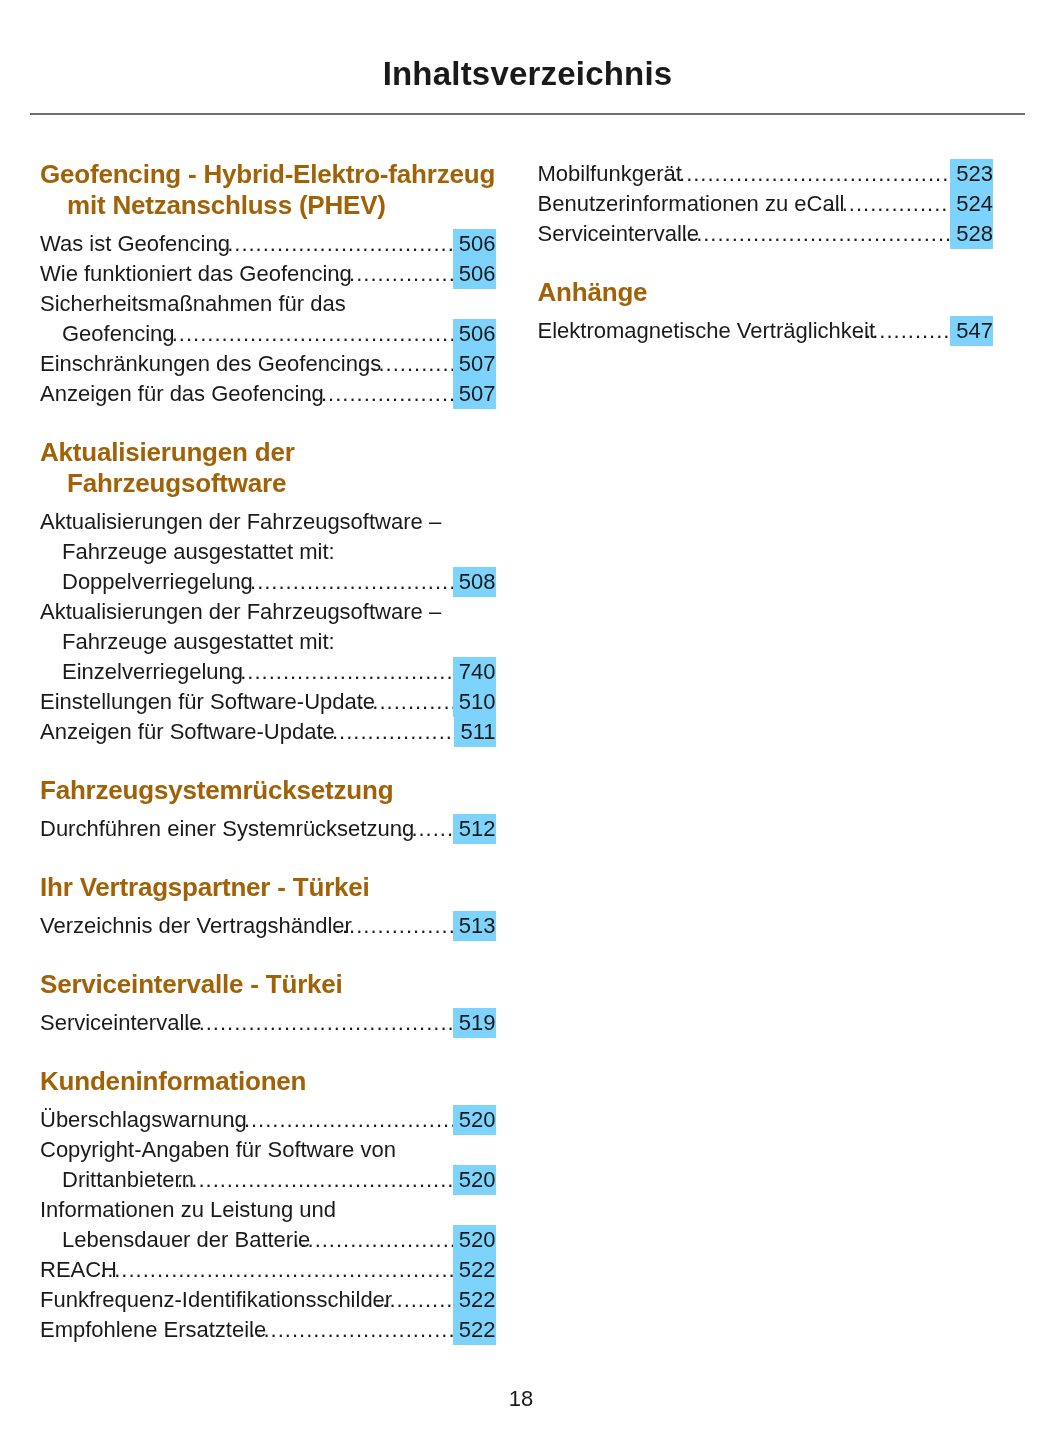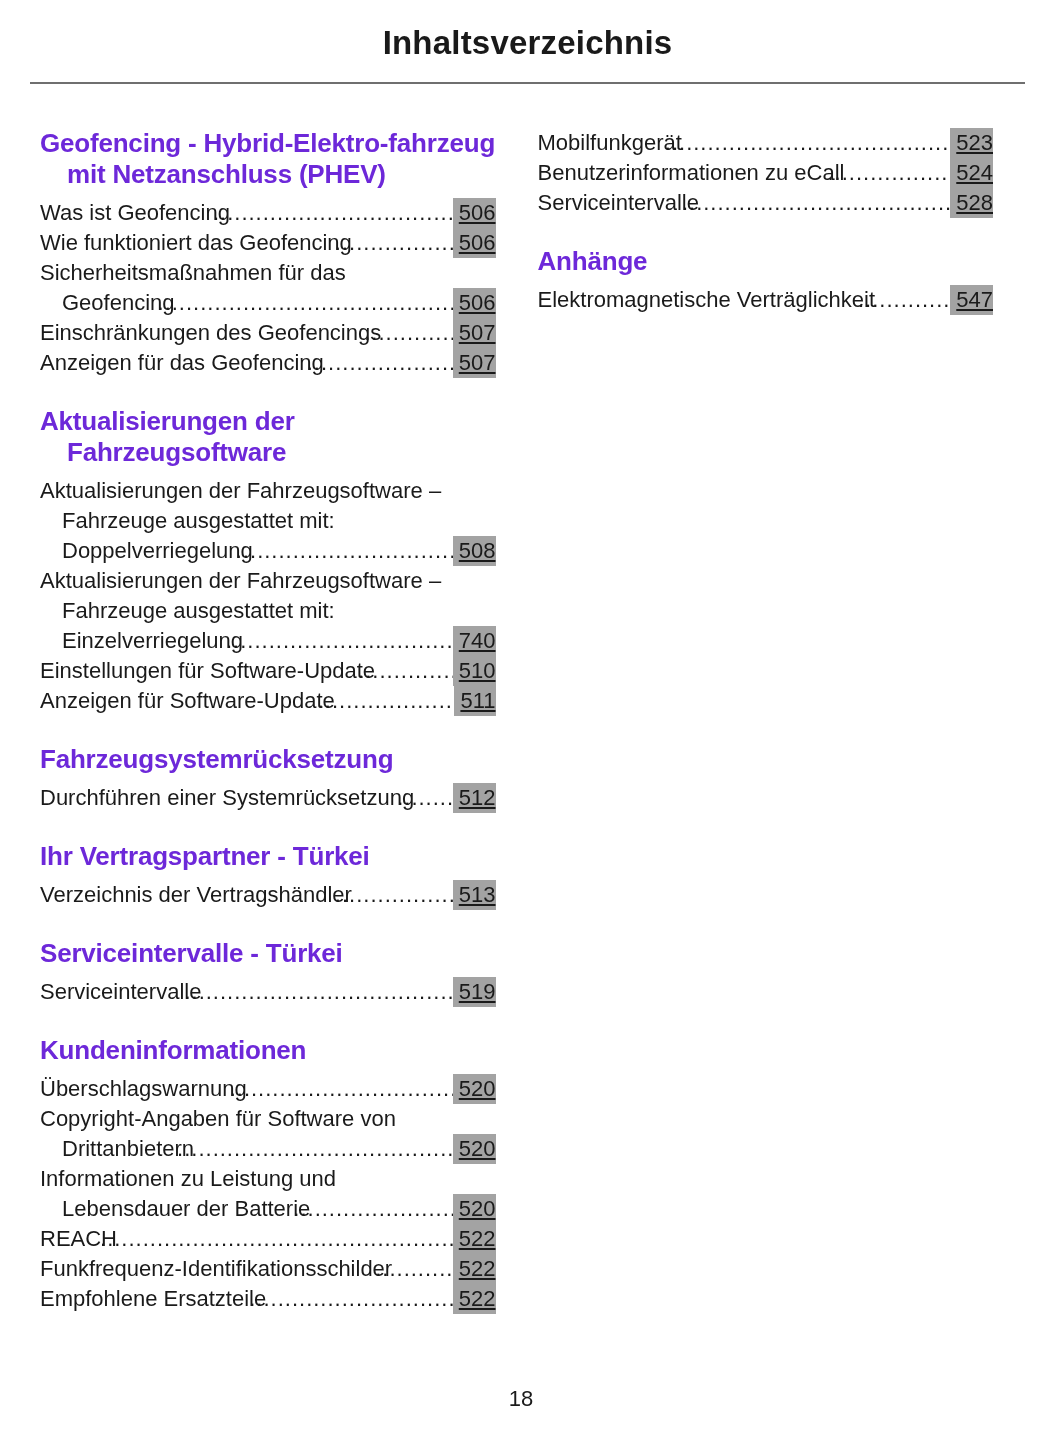--- a/index.html
+++ b/index.html
@@ -3,62 +3,61 @@
 <meta charset="utf-8">
 <style>
   * { box-sizing: border-box; margin: 0; padding: 0; }
   html, body { background: #ffffff; }
   body {
     width: 1055px; height: 1448px;
     position: relative; overflow: hidden;
     font-family: "Liberation Sans", "DejaVu Sans", sans-serif;
     color: #1a1a1a;
   }
-  .doc-header { padding-top: 24px; }
+  .doc-header { padding-top: 55px; }
   .doc-title {
     text-align: center;
     font-size: 33px; font-weight: bold;
     letter-spacing: 0.2px;
   }
   .title-rule {
     border: 0; border-top: 2px solid #6f6f6f;
     margin: 20px 30px 0 30px;
   }
   .columns {
     display: flex; gap: 42px;
     margin: 44px 62px 0 40px;
     align-items: flex-start;
   }
   .col { flex: 1; min-width: 0; }
   .toc-heading {
     font-size: 26px; line-height: 31px; font-weight: bold;
     letter-spacing: -0.2px;
     margin: 28px 0 8px 0;
     padding-left: 27px; text-indent: -27px;
-    color: #6d28d9;
+    color: #a16207;
   }
   .col > .toc-section:first-child .toc-heading { margin-top: 0; }
   .entry {
     position: relative; overflow: hidden;
     font-size: 22px; line-height: 30px;
     min-height: 30px;
     padding-left: 22px; text-indent: -22px;
     padding-right: 46px;
   }
   .entry .label::after {
     content: "...................................................................................................................................................................................................................";
     position: absolute; white-space: nowrap;
     padding-left: 5px; letter-spacing: 1px;
     color: #1a1a1a;
   }
   .entry .pageno {
     position: absolute; right: 0; bottom: 0;
-    background: #a3a3a3; padding-left: 6px;
+    background: #7dd3fc; padding-left: 6px;
     text-indent: 0;
-    text-decoration: underline;
   }
   .page-number {
     position: absolute; left: 0; right: 13px; bottom: 36px;
     text-align: center; font-size: 22px;
   }
 </style>
 </head>
 <body>
 
 <header class="doc-header">

